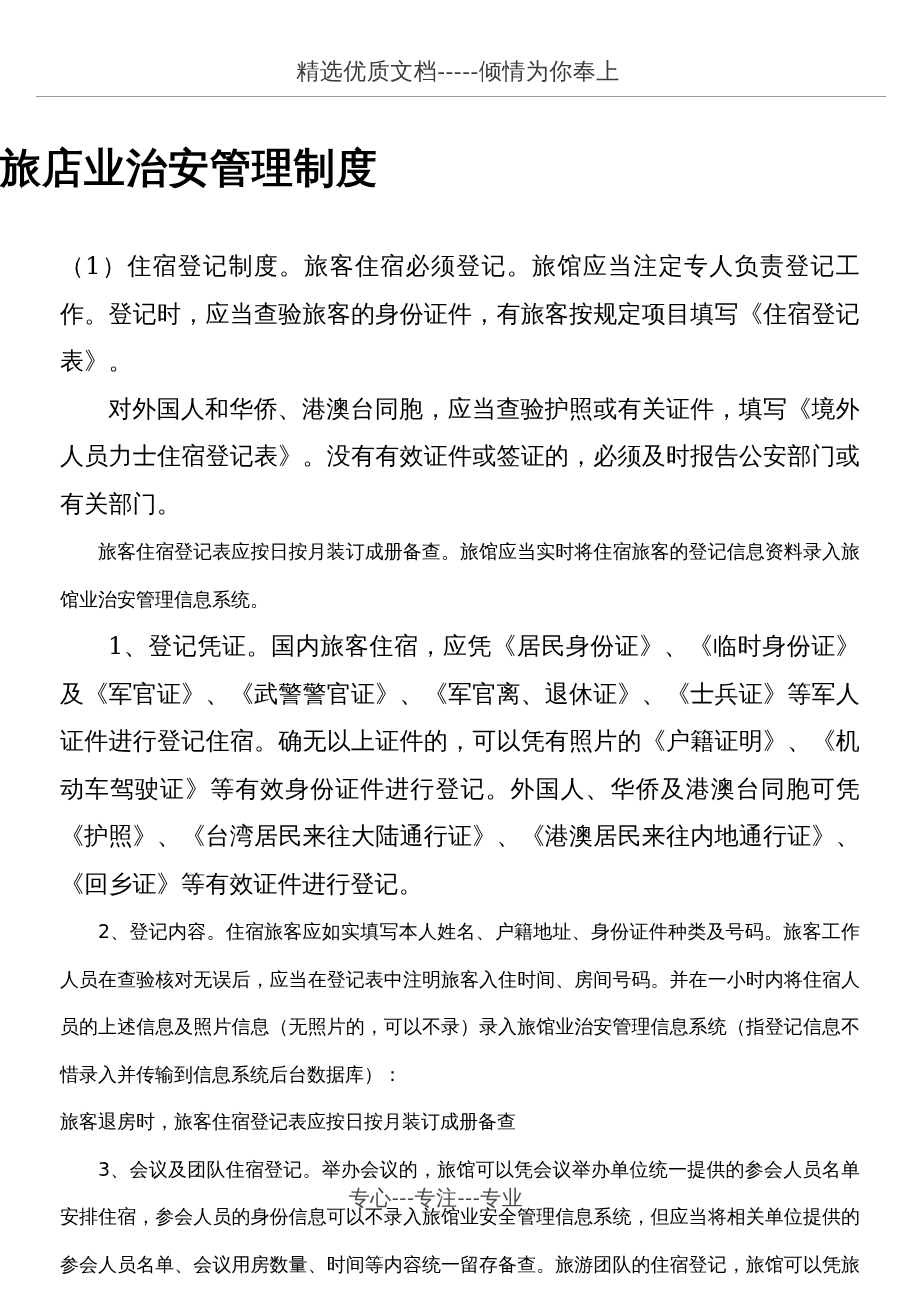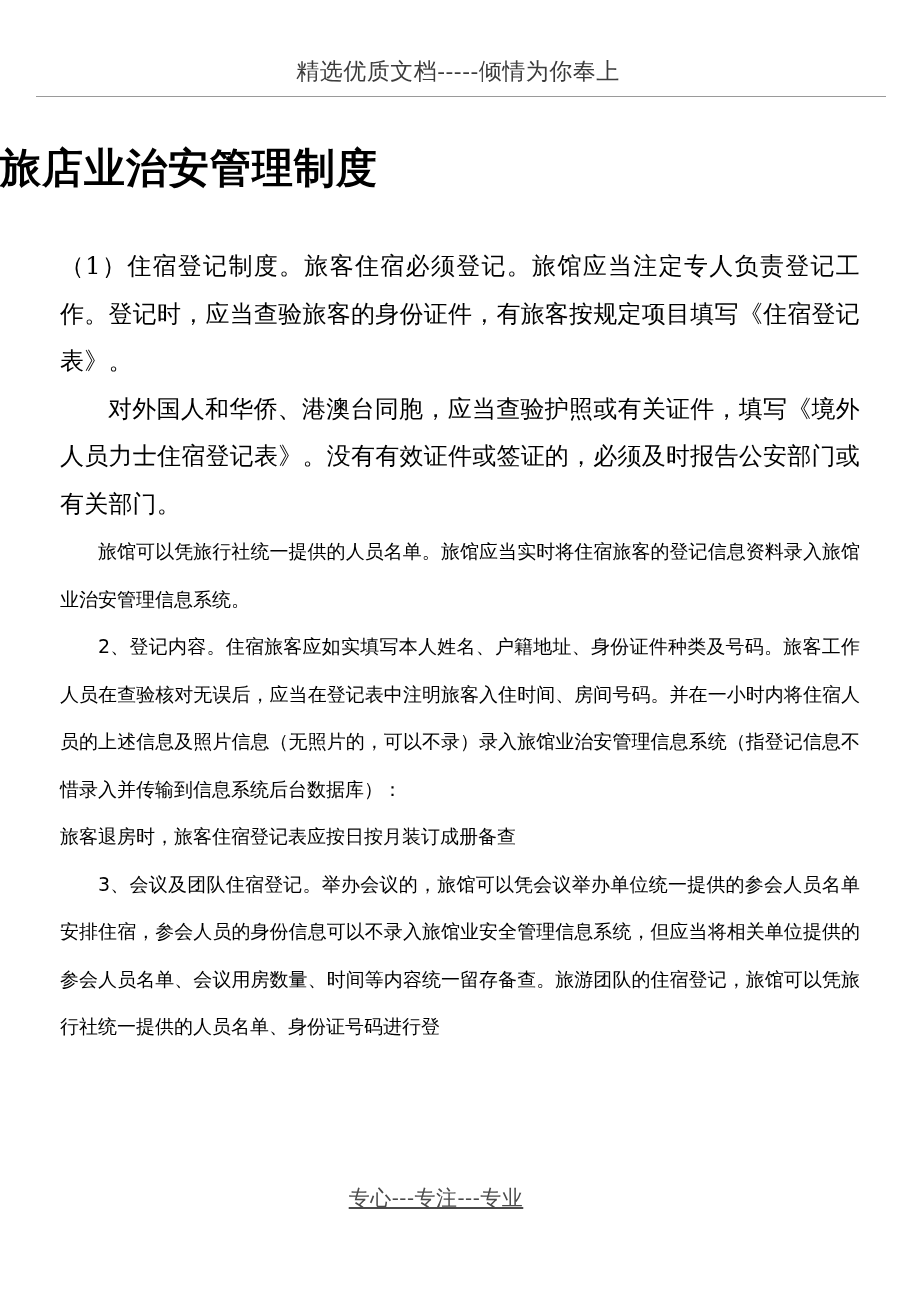--- a/index.html
+++ b/index.html
@@ -103,39 +103,39 @@
     left: 0;
     top: 1183px;
     width: 872px;
     text-align: center;
     font-family: "DejaVu Serif", "Liberation Serif", serif;
     font-size: 21px;
     line-height: 30px;
     color: #4a4a4a;
     letter-spacing: 0.5px;
     white-space: nowrap;
-    text-decoration: underline;
   }
 </style>
 </head>
 <body>
 
 <div class="page">
 
   <div class="header-zone">
     <div class="header-text">精选优质文档-----倾情为你奉上</div>
     <div class="header-rule"></div>
   </div>
 
   <div class="doc-title">旅店业治安管理制度</div>
 
   <div class="body-zone">
     <p class="para serif noindent">（1）住宿登记制度。旅客住宿必须登记。旅馆应当注定专人负责登记工作。登记时，应当查验旅客的身份证件，有旅客按规定项目填写《住宿登记表》。</p>
     <p class="para serif indent">对外国人和华侨、港澳台同胞，应当查验护照或有关证件，填写《境外人员力士住宿登记表》。没有有效证件或签证的，必须及时报告公安部门或有关部门。</p>
-    <p class="para sans indent">旅馆可以凭旅行社统一提供的人员名单。旅馆应当实时将住宿旅客的登记信息资料录入旅馆业治安管理信息系统。</p>
+    <p class="para sans indent">旅客住宿登记表应按日按月装订成册备查。旅馆应当实时将住宿旅客的登记信息资料录入旅馆业治安管理信息系统。</p>
+    <p class="para serif indent">1、登记凭证。国内旅客住宿，应凭《居民身份证》、《临时身份证》及《军官证》、《武警警官证》、《军官离、退休证》、《士兵证》等军人证件进行登记住宿。确无以上证件的，可以凭有照片的《户籍证明》、《机动车驾驶证》等有效身份证件进行登记。外国人、华侨及港澳台同胞可凭《护照》、《台湾居民来往大陆通行证》、《港澳居民来往内地通行证》、《回乡证》等有效证件进行登记。</p>
     <p class="para sans indent">2、登记内容。住宿旅客应如实填写本人姓名、户籍地址、身份证件种类及号码。旅客工作人员在查验核对无误后，应当在登记表中注明旅客入住时间、房间号码。并在一小时内将住宿人员的上述信息及照片信息（无照片的，可以不录）录入旅馆业治安管理信息系统（指登记信息不惜录入并传输到信息系统后台数据库）：</p>
     <p class="para sans noindent">旅客退房时，旅客住宿登记表应按日按月装订成册备查</p>
     <p class="para sans indent">3、会议及团队住宿登记。举办会议的，旅馆可以凭会议举办单位统一提供的参会人员名单安排住宿，参会人员的身份信息可以不录入旅馆业安全管理信息系统，但应当将相关单位提供的参会人员名单、会议用房数量、时间等内容统一留存备查。旅游团队的住宿登记，旅馆可以凭旅行社统一提供的人员名单、身份证号码进行登</p>
   </div>
 
   <div class="footer-text">专心---专注---专业</div>
 
 </div>
 
 </body></html>

